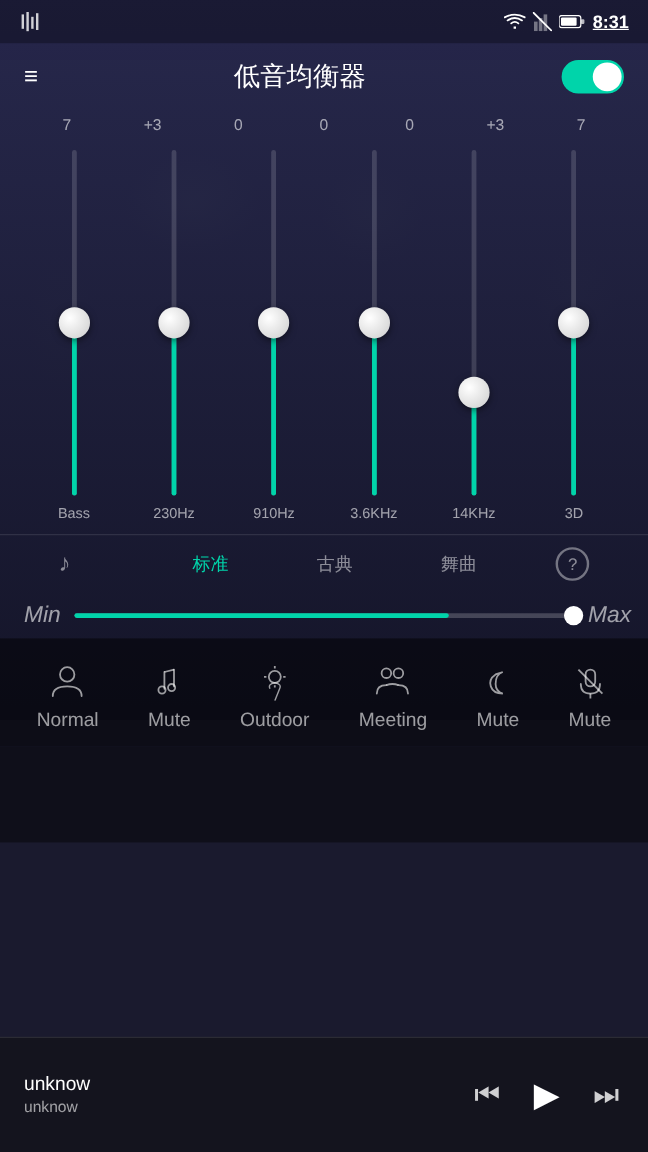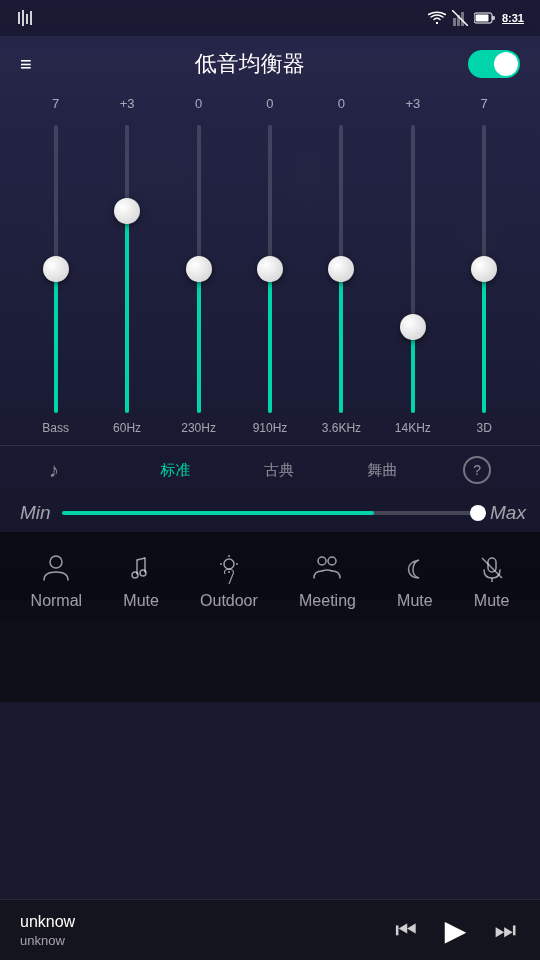--- a/index.html
+++ b/index.html
@@ -260,21 +260,21 @@
       bottom: 0;
       left: 0;
       right: 0;
       z-index: 10;
       background: rgba(20,20,30,0.95);
       border-top: 1px solid rgba(255,255,255,0.1);
       display: flex;
       align-items: center;
       padding: 16px 20px;
       gap: 12px;
-      height: 61px;
+      height: 96px;
     }
 
     .player-info {
       flex: 1;
     }
     .player-title {
       font-size: 16px;
       color: white;
       font-weight: 400;
     }
@@ -343,21 +343,21 @@
       <rect x="9" y="2" width="3" height="14" fill="white" opacity="0.4"></rect>
       <line x1="0" y1="0" x2="16" y2="16" stroke="white" stroke-width="1.5"></line>
     </svg>
 
     <svg width="22" height="12" viewBox="0 0 22 12">
       <rect x="0" y="1" width="18" height="10" rx="2" ry="2" stroke="white" stroke-width="1" fill="none"></rect>
       <rect x="18" y="4" width="3" height="4" rx="1" fill="white" opacity="0.7"></rect>
       <rect x="1.5" y="2.5" width="13" height="7" rx="1" fill="white"></rect>
       <text x="4.5" y="10" font-size="7" fill="#333" font-weight="bold"></text>
     </svg>
-    <span style="font-size:11px;font-weight:bold;text-decoration:underline;">8:31</span>
+    <span style="font-size:15px;font-weight:bold;text-decoration:underline;">8:31</span>
   </div>
 </div>
 
 <div class="header">
   <span class="menu-icon">≡</span>
   <span class="header-title">低音均衡器</span>
   <div class="toggle-switch"></div>
 </div>
 
 <div class="eq-labels-top">
@@ -373,27 +373,20 @@
 <div class="eq-sliders-area">
 
   <div class="eq-slider-col">
     <div class="slider-track">
       <div class="slider-fill" style="height:50%"></div>
       <div class="slider-knob" style="bottom: calc(50% - 13px);"></div>
     </div>
     <div class="eq-freq-label">Bass</div>
   </div>
 
-  <div class="eq-slider-col">
-    <div class="slider-track">
-      <div class="slider-fill" style="height:70%"></div>
-      <div class="slider-knob" style="bottom: calc(70% - 13px);"></div>
-    </div>
-    <div class="eq-freq-label">60Hz</div>
-  </div>
 
   <div class="eq-slider-col">
     <div class="slider-track">
       <div class="slider-fill" style="height:50%"></div>
       <div class="slider-knob" style="bottom: calc(50% - 13px);"></div>
     </div>
     <div class="eq-freq-label">230Hz</div>
   </div>
 
   <div class="eq-slider-col">

